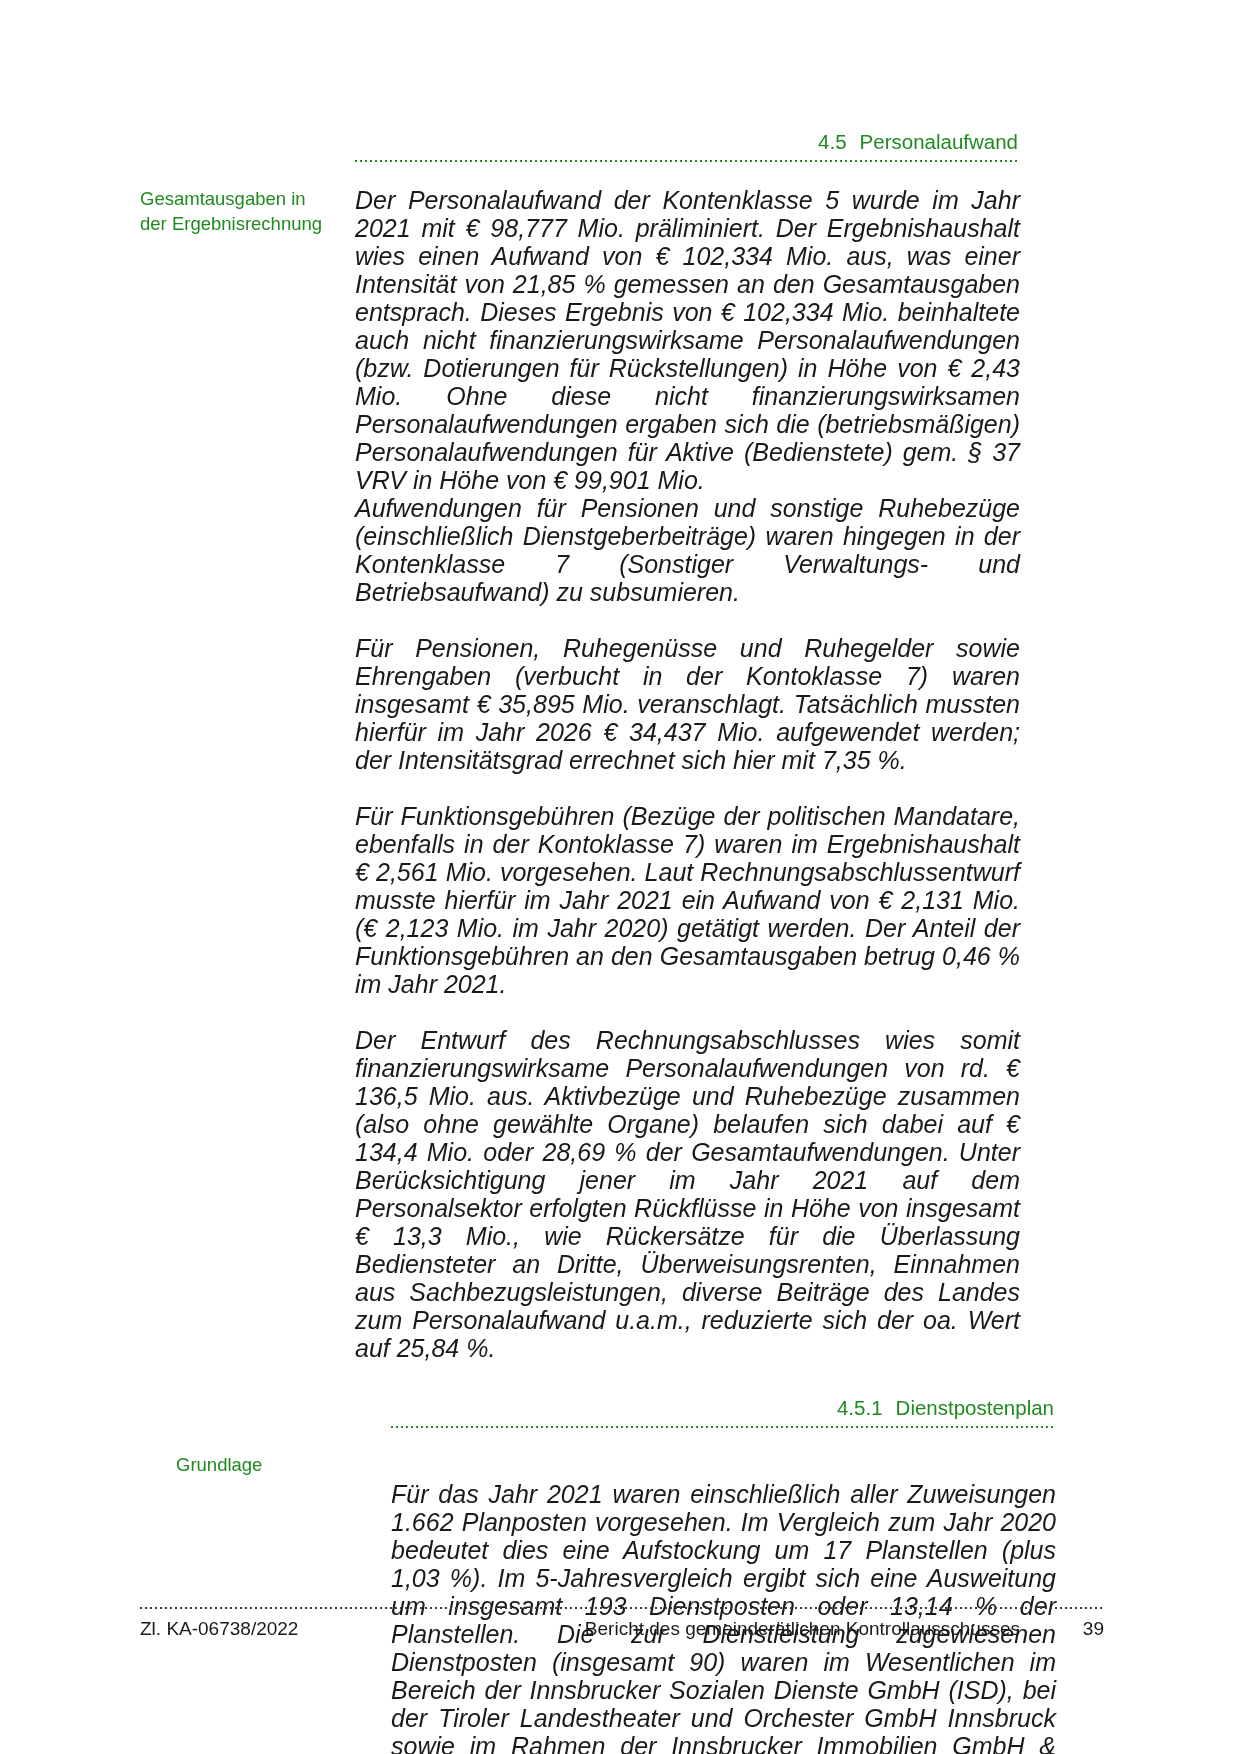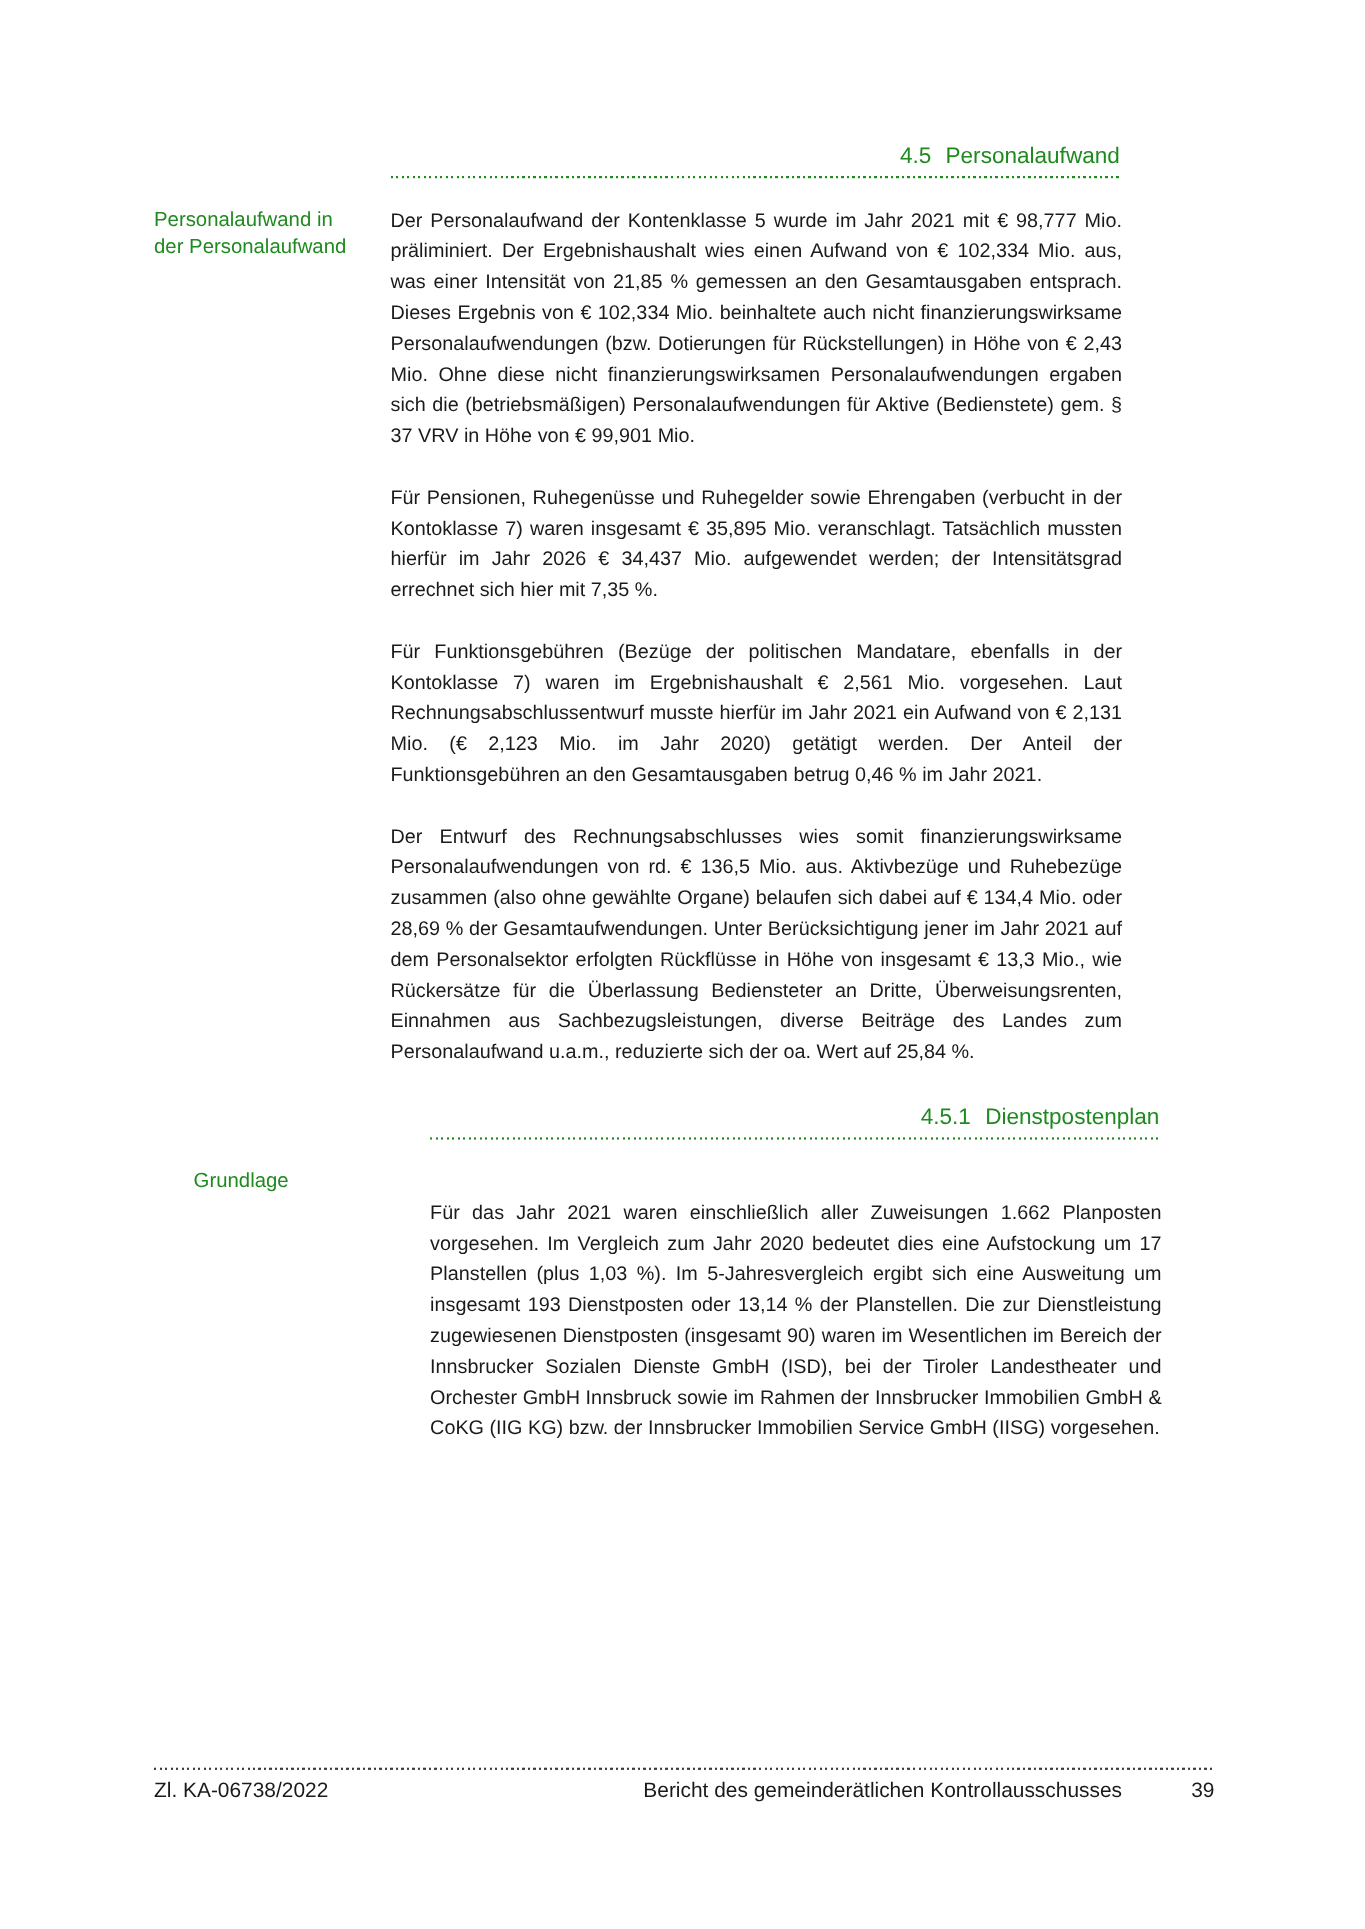--- a/index.html
+++ b/index.html
@@ -50,24 +50,25 @@
 
   .margin-label {
     color: #1f8a1f;
     font-size: 18.5px;
     line-height: 25px;
     padding-right: 24px;
   }
 
   .para {
     margin: 0;
-    font-size: 18px;
+    font-size: 25px;
     line-height: 28px;
     text-align: justify;
     hyphens: none;
+    font-style: italic;
   }
   .para.gap { margin-top: 28px; }
 
   .footer {
     position: absolute;
     left: 140px;
     top: 1607px;
     width: 964px;
   }
   .footer-row {
@@ -90,24 +91,25 @@
     <section class="section-1">
       <div class="row heading-block">
         <div class="margin-col"></div>
         <div class="main-col">
           <h2 class="sec-heading"><span class="sec-num">4.5</span><span class="sec-title">Personalaufwand</span></h2>
           <div class="dotted green"></div>
         </div>
       </div>
       <div class="row body-block">
         <div class="margin-col">
-          <div class="margin-label">Personalaufwand in der Personalaufwand</div>
+          <div class="margin-label">Gesamtausgaben in der Ergebnisrechnung</div>
         </div>
         <div class="main-col">
           <p class="para">Der Personalaufwand der Kontenklasse 5 wurde im Jahr 2021 mit € 98,777 Mio. präliminiert. Der Ergebnishaushalt wies einen Aufwand von € 102,334 Mio. aus, was einer Intensität von 21,85 % gemessen an den Gesamtausgaben entsprach. Dieses Ergebnis von € 102,334 Mio. beinhaltete auch nicht finanzierungswirksame Personalaufwendungen (bzw. Dotierungen für Rückstellungen) in Höhe von € 2,43 Mio. Ohne diese nicht finanzierungswirksamen Personalaufwendungen ergaben sich die (betriebsmäßigen) Personalaufwendungen für Aktive (Bedienstete) gem. § 37 VRV in Höhe von € 99,901 Mio.</p>
+          <p class="para">Aufwendungen für Pensionen und sonstige Ruhebezüge (einschließlich Dienstgeberbeiträge) waren hingegen in der Kontenklasse 7 (Sonstiger Verwaltungs- und Betriebsaufwand) zu subsumieren.</p>
           <p class="para gap">Für Pensionen, Ruhegenüsse und Ruhegelder sowie Ehrengaben (verbucht in der Kontoklasse 7) waren insgesamt € 35,895 Mio. veranschlagt. Tatsächlich mussten hierfür im Jahr 2026 € 34,437 Mio. aufgewendet werden; der Intensitätsgrad errechnet sich hier mit 7,35 %.</p>
           <p class="para gap">Für Funktionsgebühren (Bezüge der politischen Mandatare, ebenfalls in der Kontoklasse 7) waren im Ergebnishaushalt € 2,561 Mio. vorgesehen. Laut Rechnungsabschlussentwurf musste hierfür im Jahr 2021 ein Aufwand von € 2,131 Mio. (€ 2,123 Mio. im Jahr 2020) getätigt werden. Der Anteil der Funktionsgebühren an den Gesamtausgaben betrug 0,46 % im Jahr 2021.</p>
           <p class="para gap">Der Entwurf des Rechnungsabschlusses wies somit finanzierungswirksame Personalaufwendungen von rd. € 136,5 Mio. aus. Aktivbezüge und Ruhebezüge zusammen (also ohne gewählte Organe) belaufen sich dabei auf € 134,4 Mio. oder 28,69 % der Gesamtaufwendungen. Unter Berücksichtigung jener im Jahr 2021 auf dem Personalsektor erfolgten Rückflüsse in Höhe von insgesamt € 13,3 Mio., wie Rückersätze für die Überlassung Bediensteter an Dritte, Überweisungsrenten, Einnahmen aus Sachbezugsleistungen, diverse Beiträge des Landes zum Personalaufwand u.a.m., reduzierte sich der oa. Wert auf 25,84 %.</p>
         </div>
       </div>
     </section>
 
     <section class="section-2">
       <div class="row heading-block">
         <div class="margin-col"></div>

